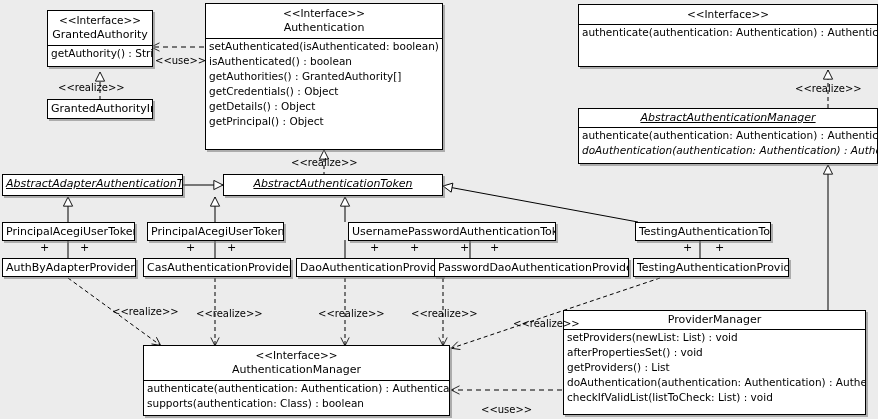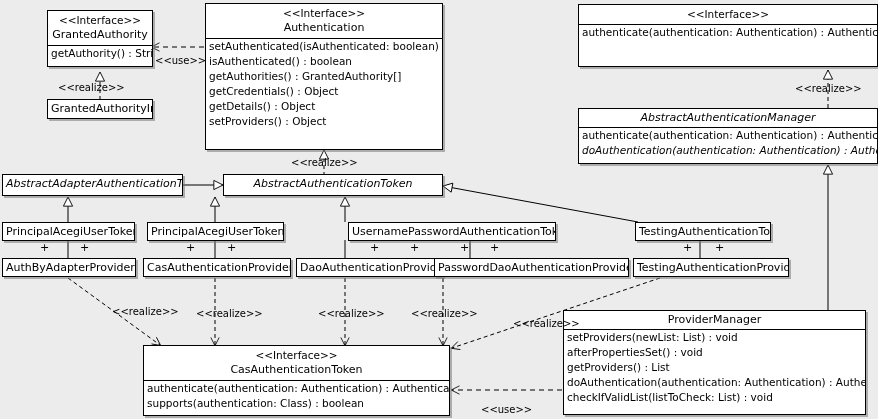--- a/index.html
+++ b/index.html
@@ -37,21 +37,21 @@
     font-size:10.5px;
     line-height:15px;
     padding:0 2px 0 3px;
     white-space:nowrap;
     color:#000;
   }
   .op.abs{font-style:italic;}
   .plain-title{
     text-align:center;font-size:11px;line-height:16px;padding:1px 3px;white-space:nowrap;
   }
-  .plain-title.abs{font-style:italic;}
+  .plain-title.abs{font-style:italic;text-decoration:underline;}
 
   .lbl{
     position:absolute;
     font-size:10px;
     line-height:11px;
     color:#000;
     white-space:nowrap;
     z-index:7;
     background:transparent;
     text-align:right;
@@ -141,21 +141,21 @@
     <div class="hdr">
       <span class="stereo">&lt;&lt;Interface&gt;&gt;</span>
       <span class="cname">Authentication</span>
     </div>
     <div class="ops sep">
       <div class="op">setAuthenticated(isAuthenticated: boolean) : void</div>
       <div class="op">isAuthenticated() : boolean</div>
       <div class="op">getAuthorities() : GrantedAuthority[]</div>
       <div class="op">getCredentials() : Object</div>
       <div class="op">getDetails() : Object</div>
-      <div class="op">setProviders() : Object</div>
+      <div class="op">getPrincipal() : Object</div>
     </div>
   </div>
 
   <div class="uml" style="left:578px;top:4px;width:300px;height:63px;">
     <div class="hdr">
       <span class="stereo">&lt;&lt;Interface&gt;&gt;</span>
     </div>
     <div class="ops sep">
       <div class="op">authenticate(authentication: Authentication) : Authentication</div>
     </div>
@@ -220,21 +220,21 @@
     <div class="plain-title">PasswordDaoAuthenticationProvider</div>
   </div>
 
   <div class="uml" style="left:633px;top:258px;width:156px;height:19px;">
     <div class="plain-title">TestingAuthenticationProvider</div>
   </div>
 
   <div class="uml" style="left:143px;top:345px;width:307px;height:71px;">
     <div class="hdr">
       <span class="stereo">&lt;&lt;Interface&gt;&gt;</span>
-      <span class="cname">CasAuthenticationToken</span>
+      <span class="cname">AuthenticationManager</span>
     </div>
     <div class="ops sep">
       <div class="op">authenticate(authentication: Authentication) : Authentication</div>
       <div class="op">supports(authentication: Class) : boolean</div>
     </div>
   </div>
 
   <div class="uml" style="left:563px;top:310px;width:303px;height:105px;">
     <div class="plain-title">ProviderManager</div>
     <div class="ops sep">

